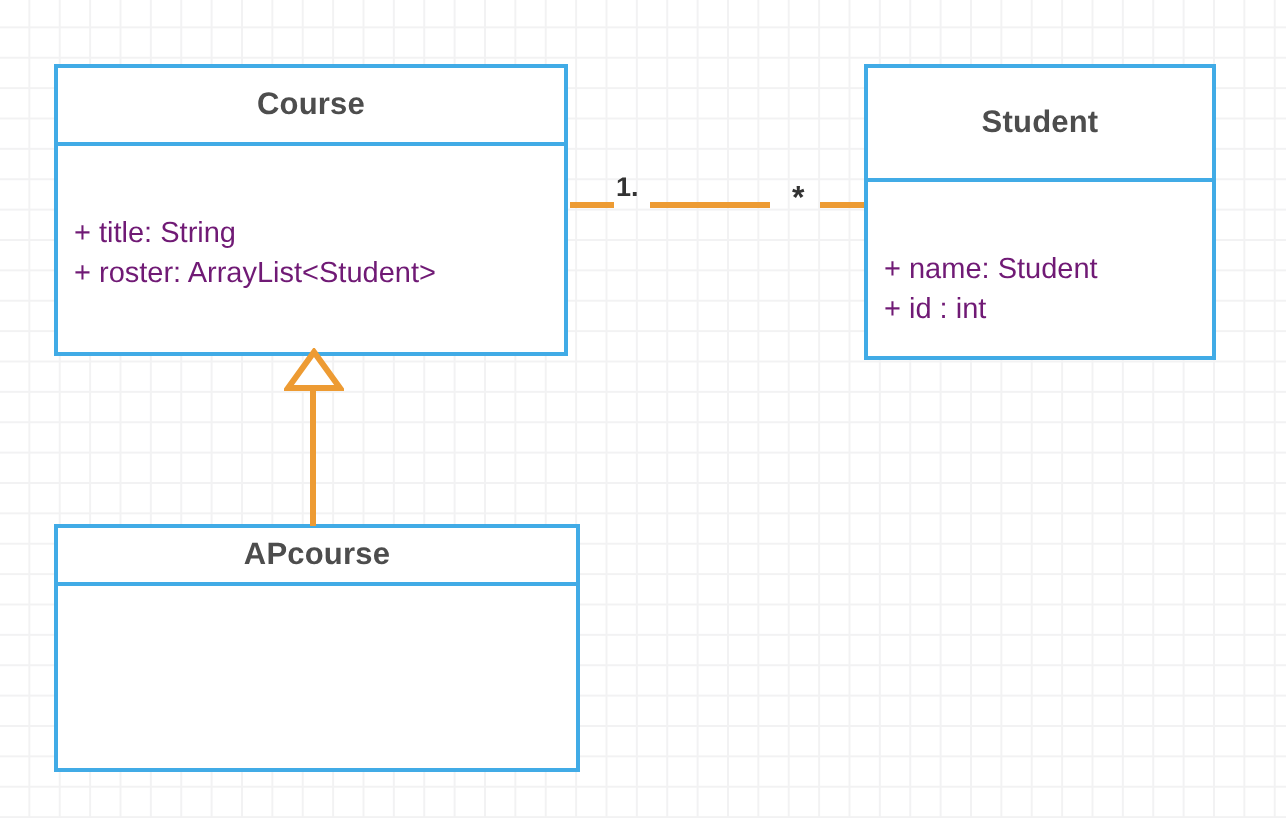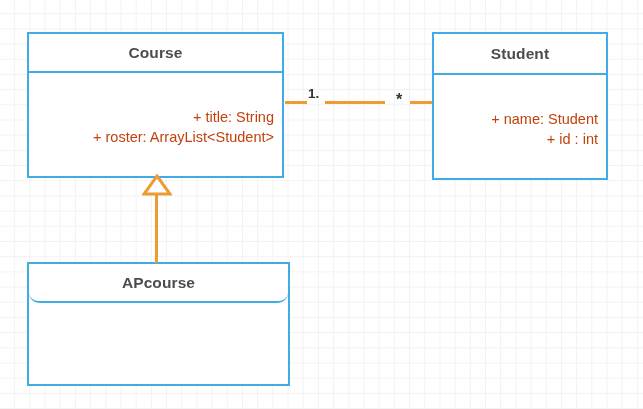--- a/index.html
+++ b/index.html
@@ -49,51 +49,50 @@
     background: #ffffff;
   }
 
   .uml-body {
     flex: 1;
     padding: 6px 8px 0 8px;
     background: #ffffff;
   }
 
   .uml-attr {
-    color: #c2410c;
+    color: #701a75;
     font-size: 14.5px;
     line-height: 20px;
     white-space: nowrap;
-    text-align: right;
   }
 
   
   #class-course {
     left: 27px;
     top: 32px;
     width: 257px;
     height: 146px;
   }
   #class-course .uml-header { height: 39px; }
 
   #class-student {
     left: 432px;
     top: 32px;
     width: 176px;
     height: 148px;
   }
-  #class-student .uml-header { height: 41px; }
+  #class-student .uml-header { height: 57px; }
 
   #class-apcourse {
     left: 27px;
     top: 262px;
     width: 263px;
     height: 124px;
   }
-  #class-apcourse .uml-header { height: 39px; border-radius: 10px; }
+  #class-apcourse .uml-header { height: 29px; }
 
   
   .assoc-seg {
     position: absolute;
     height: 3px;
     background: #ED9B33;
   }
   #assoc-seg-left  { left: 285px; top: 101px; width: 22px; }
   #assoc-seg-mid   { left: 325px; top: 101px; width: 60px; }
   #assoc-seg-right { left: 410px; top: 101px; width: 22px; }

